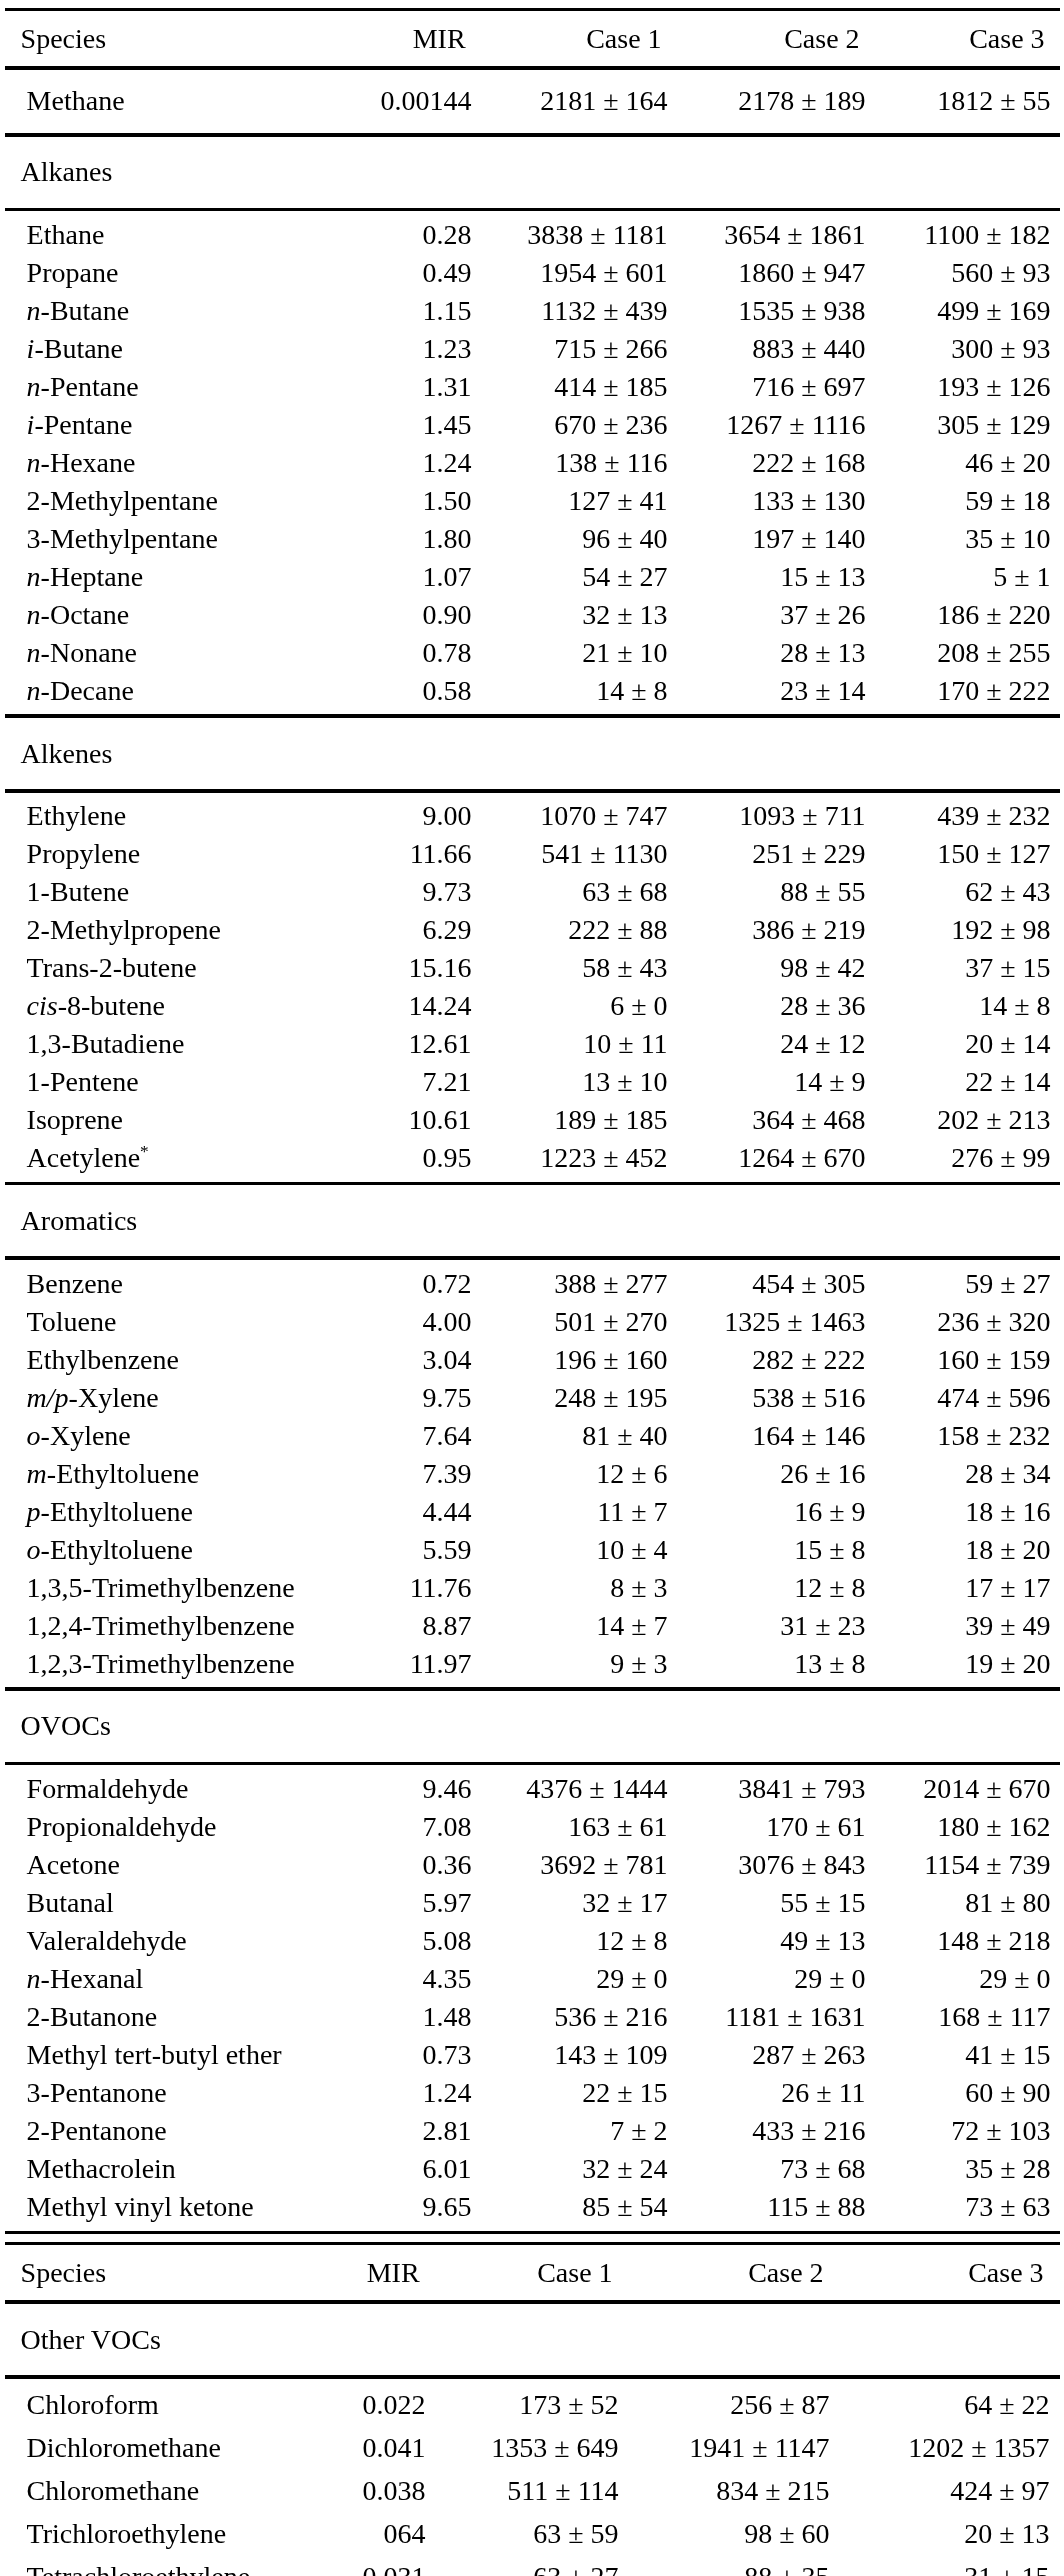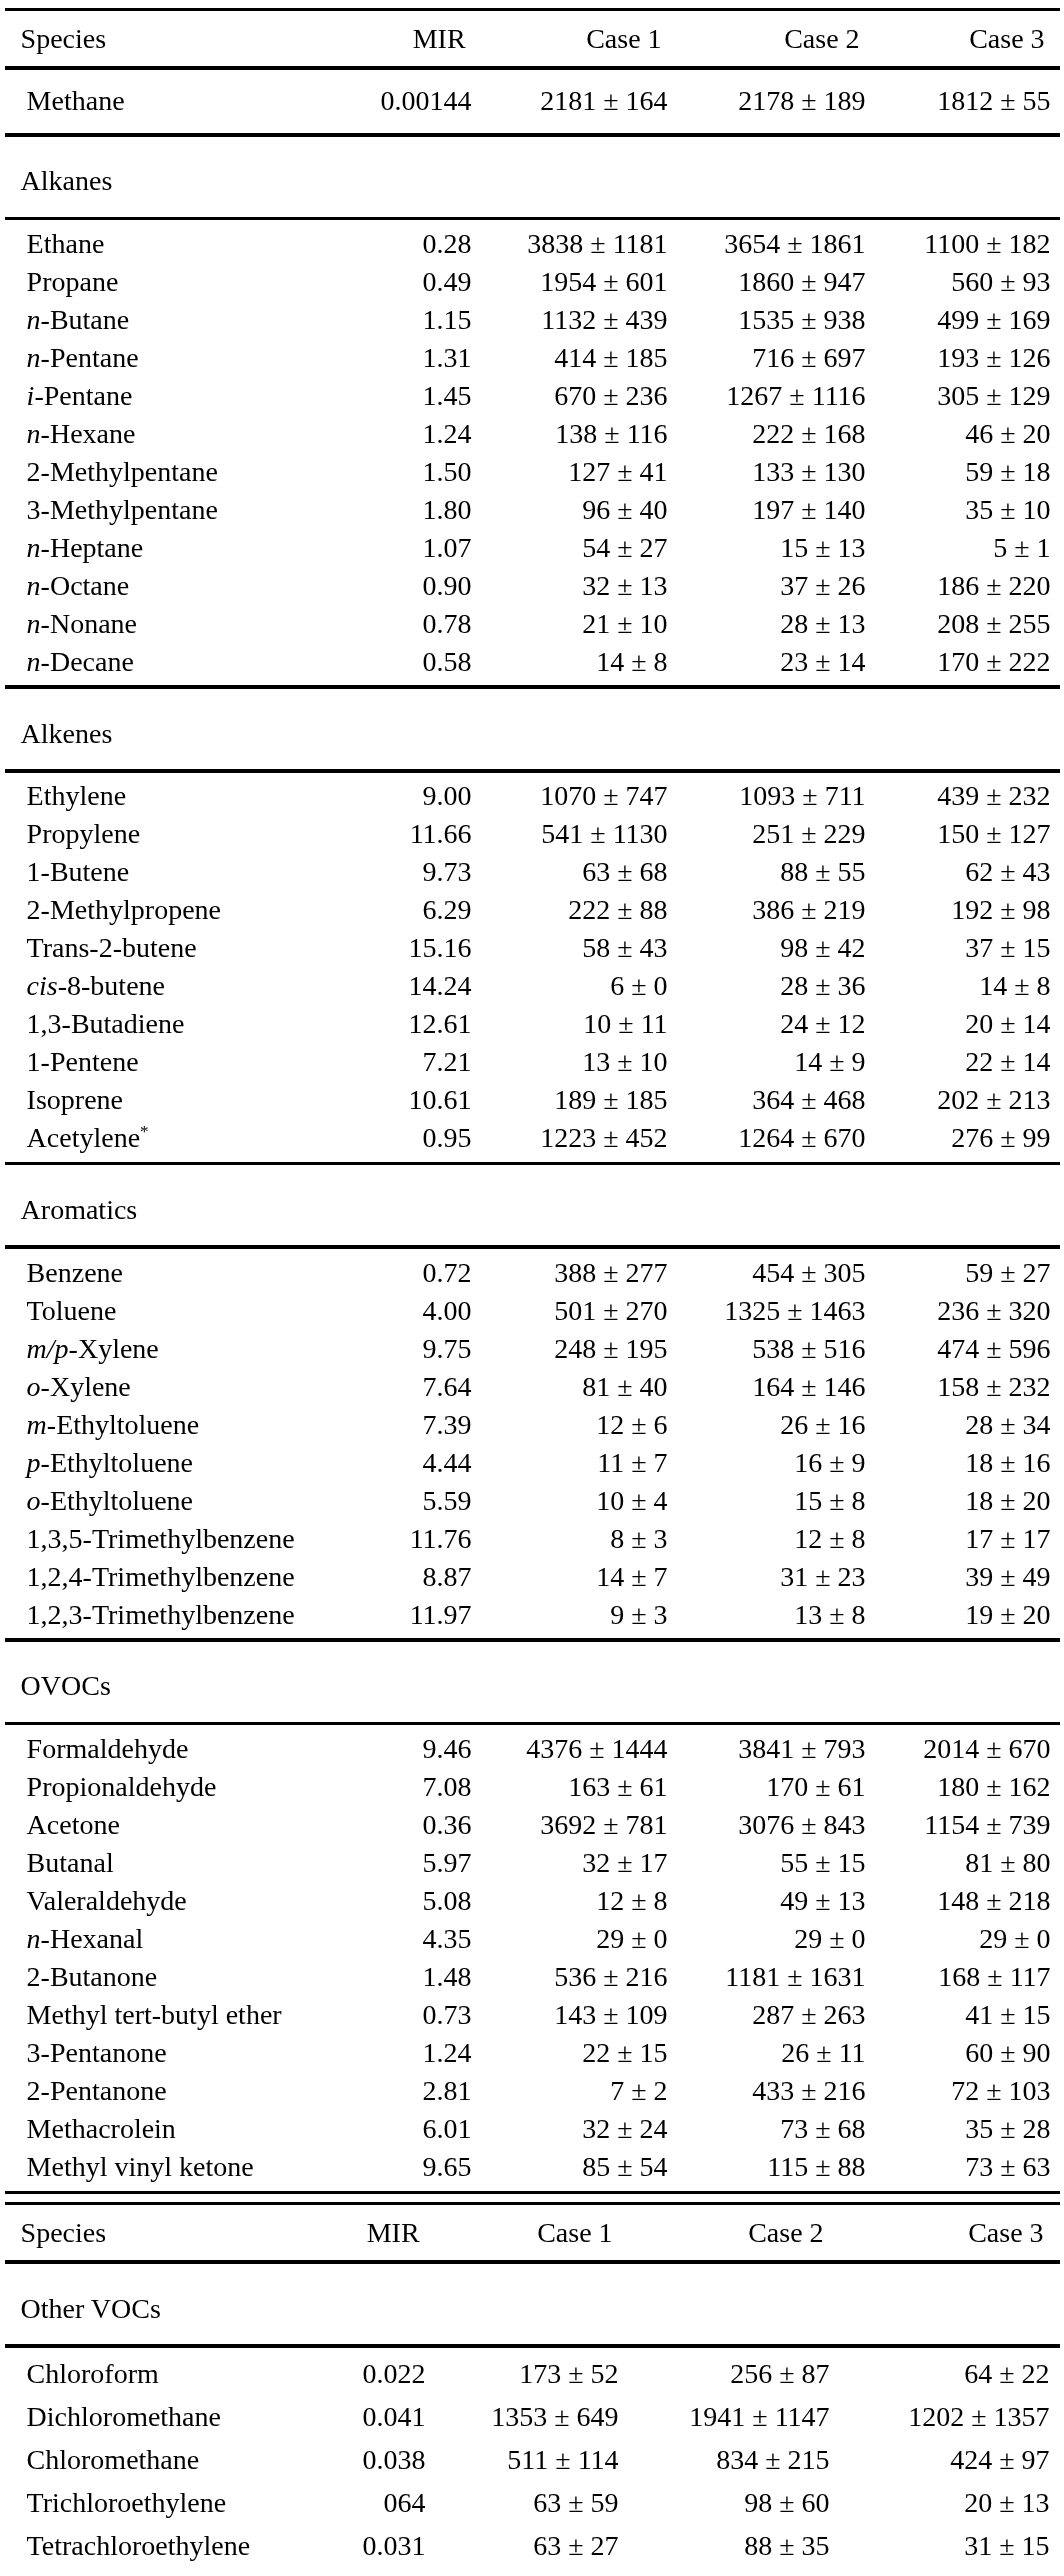--- a/index.html
+++ b/index.html
@@ -20,21 +20,21 @@
     align-items:center;height:38px;
   }
   .t1 .row{grid-template-columns:301px 144px 196px 198px 185px;}
   .t2 .row{grid-template-columns:301px 98px 193px 211px 220px;padding-right:20.6px;}
   .row.header{height:55px;}
   .rows{padding:4.6px 0;margin-left:6px;}
   .rows.single .row{height:54px;}
   .t2 .rows .row{height:43px;}
   .cell.num{text-align:right;white-space:nowrap;}
   .cell.sp{text-align:left;white-space:nowrap;}
-  .band{height:71px;display:flex;align-items:center;padding-left:20.6px;margin-top:9px;}
+  .band{height:71px;display:flex;align-items:center;padding-left:20.6px;}
   i.ip{font-style:italic;}
   sup.sps{font-size:0.62em;vertical-align:super;line-height:0;}
 </style>
 </head>
 <body>
 
 <div id="doc">
     <div class="table t1">
       <div class="rule"></div>
   <div class="row header">
@@ -77,20 +77,27 @@
   </div>
 
   <div class="row">
     <div class="cell sp"><i class="ip">n</i><span class="spn">-Butane</span><sup class="sps"></sup></div>
     <div class="cell num">1.15</div>
     <div class="cell num">1132 ± 439</div>
     <div class="cell num">1535 ± 938</div>
     <div class="cell num">499 ± 169</div>
   </div>
 
+  <div class="row">
+    <div class="cell sp"><i class="ip">i</i><span class="spn">-Butane</span><sup class="sps"></sup></div>
+    <div class="cell num">1.23</div>
+    <div class="cell num">715 ± 266</div>
+    <div class="cell num">883 ± 440</div>
+    <div class="cell num">300 ± 93</div>
+  </div>
 
   <div class="row">
     <div class="cell sp"><i class="ip">n</i><span class="spn">-Pentane</span><sup class="sps"></sup></div>
     <div class="cell num">1.31</div>
     <div class="cell num">414 ± 185</div>
     <div class="cell num">716 ± 697</div>
     <div class="cell num">193 ± 126</div>
   </div>
 
   <div class="row">
@@ -258,20 +265,27 @@
   </div>
 
   <div class="row">
     <div class="cell sp"><i class="ip"></i><span class="spn">Toluene</span><sup class="sps"></sup></div>
     <div class="cell num">4.00</div>
     <div class="cell num">501 ± 270</div>
     <div class="cell num">1325 ± 1463</div>
     <div class="cell num">236 ± 320</div>
   </div>
 
+  <div class="row">
+    <div class="cell sp"><i class="ip"></i><span class="spn">Ethylbenzene</span><sup class="sps"></sup></div>
+    <div class="cell num">3.04</div>
+    <div class="cell num">196 ± 160</div>
+    <div class="cell num">282 ± 222</div>
+    <div class="cell num">160 ± 159</div>
+  </div>
 
   <div class="row">
     <div class="cell sp"><i class="ip">m/p</i><span class="spn">-Xylene</span><sup class="sps"></sup></div>
     <div class="cell num">9.75</div>
     <div class="cell num">248 ± 195</div>
     <div class="cell num">538 ± 516</div>
     <div class="cell num">474 ± 596</div>
   </div>
 
   <div class="row">

